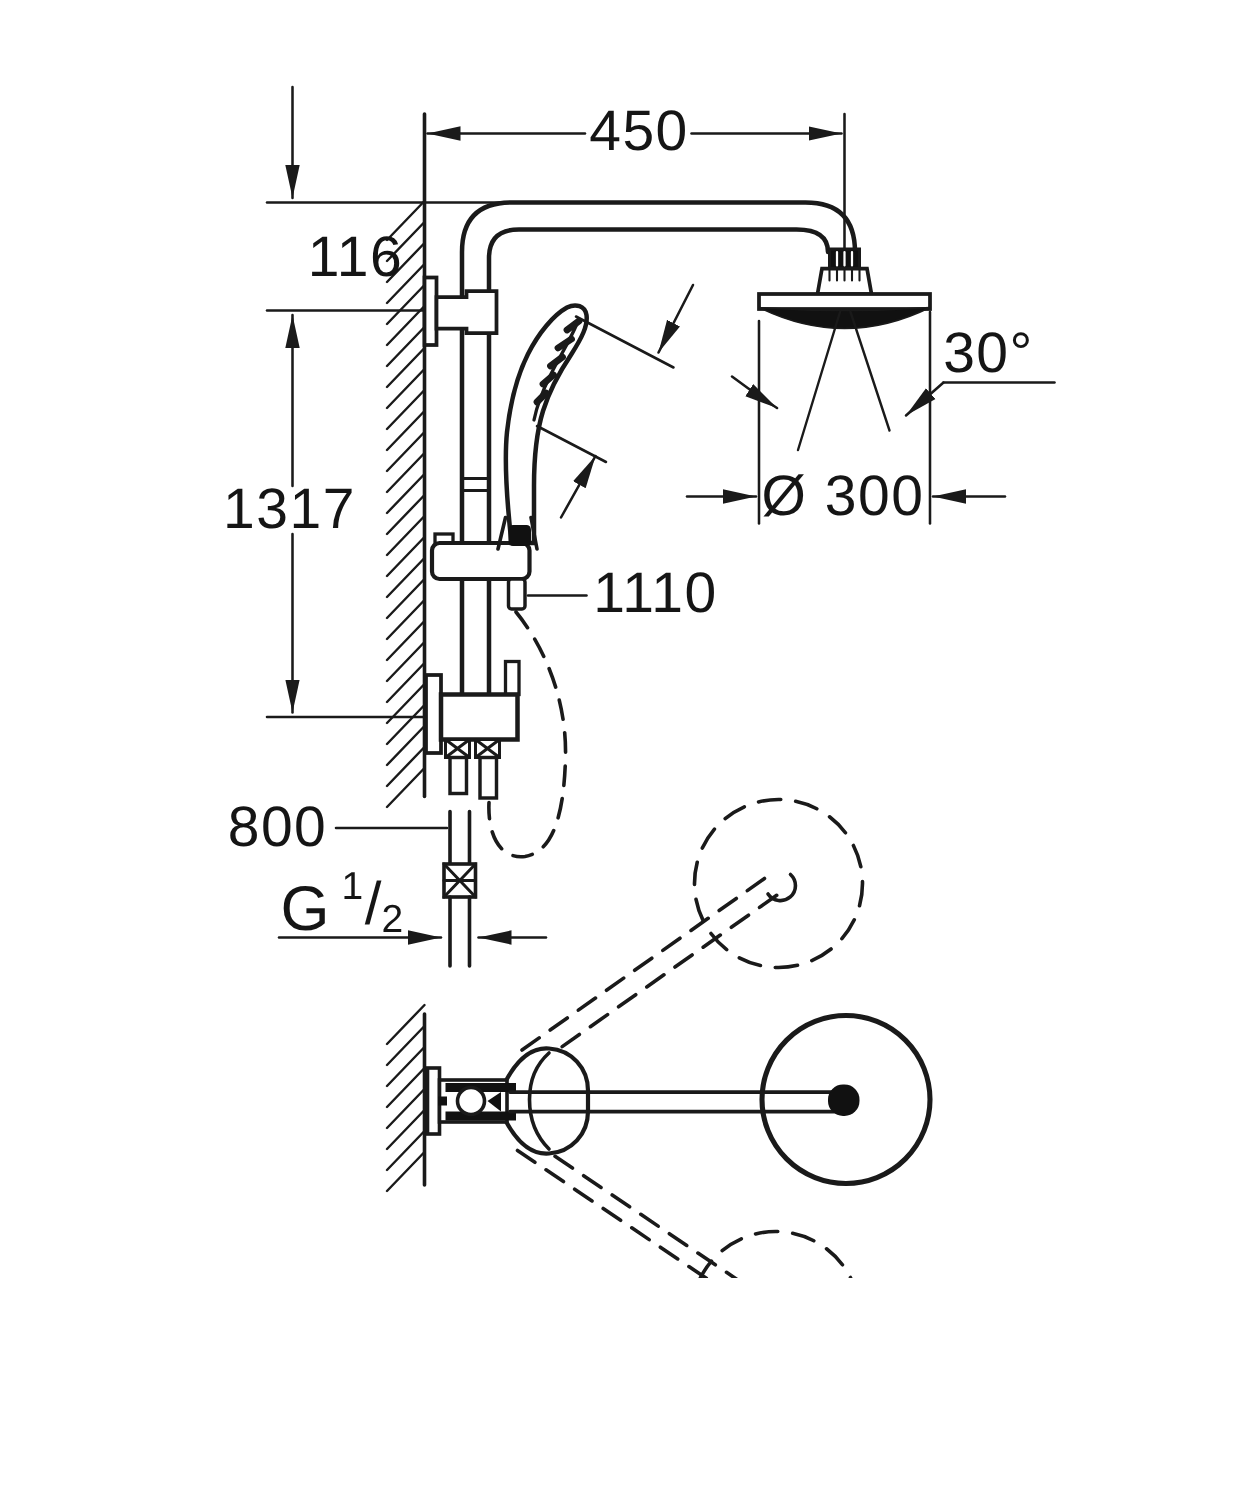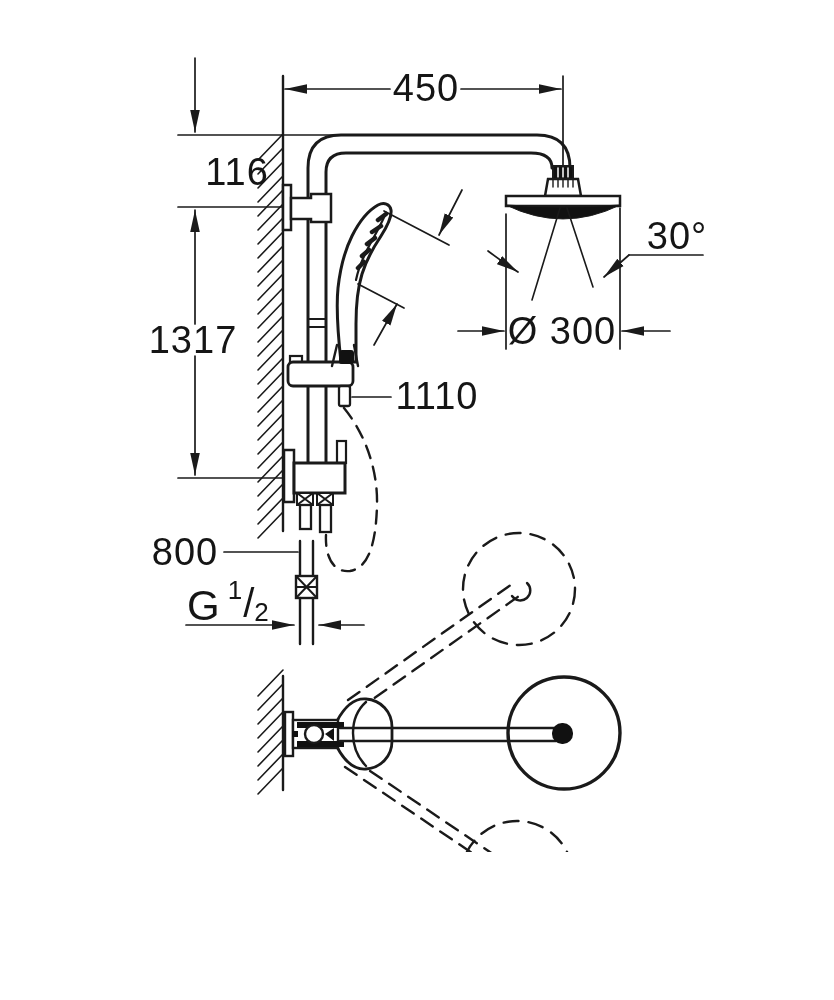--- a/index.html
+++ b/index.html
@@ -181,21 +181,21 @@
       <path stroke-width="2.5" d="M340,728 L556,728 M340,741 L556,741"></path>
       <path stroke-width="2.4" d="M366,702 C357,710 353,721 353,733 C353,747 357,757 366,766"></path>
       <rect x="552" y="723" width="21" height="21" rx="10" fill="#111" stroke="none"></rect>
     </g>
   </g>
 </svg>
 
 <div class="dim-label" style="left:426px;top:88px;">450</div>
 <div class="dim-label" style="left:196px;top:172px;margin-left:41px;">116</div>
 <div class="dim-label" style="left:193px;top:340px;">1317</div>
-<div class="dim-label" style="left:677px;top:236px;">30°</div>
+<div class="dim-label" style="left:659px;top:236px;">30°</div>
 <div class="dim-label" style="left:562px;top:331px;">Ø 300</div>
 <div class="dim-label" style="left:437px;top:396px;">1110</div>
 <div class="dim-label" style="left:185px;top:552px;">800</div>
 
 <div class="thread-label" style="left:187px;top:585px;">
   <span class="g">G</span>
   <span class="sup">1</span>
   <span class="slash">/</span>
   <span class="sub">2</span>
 </div>

